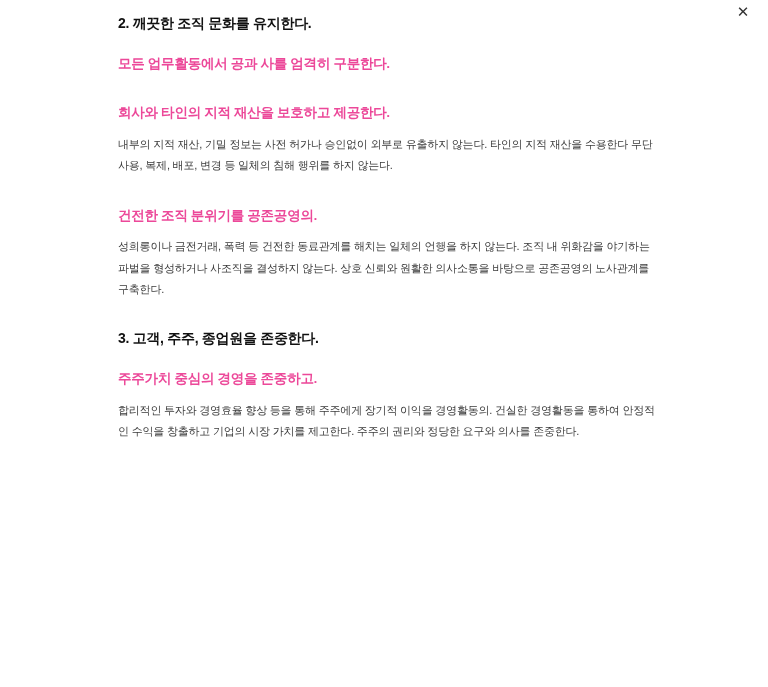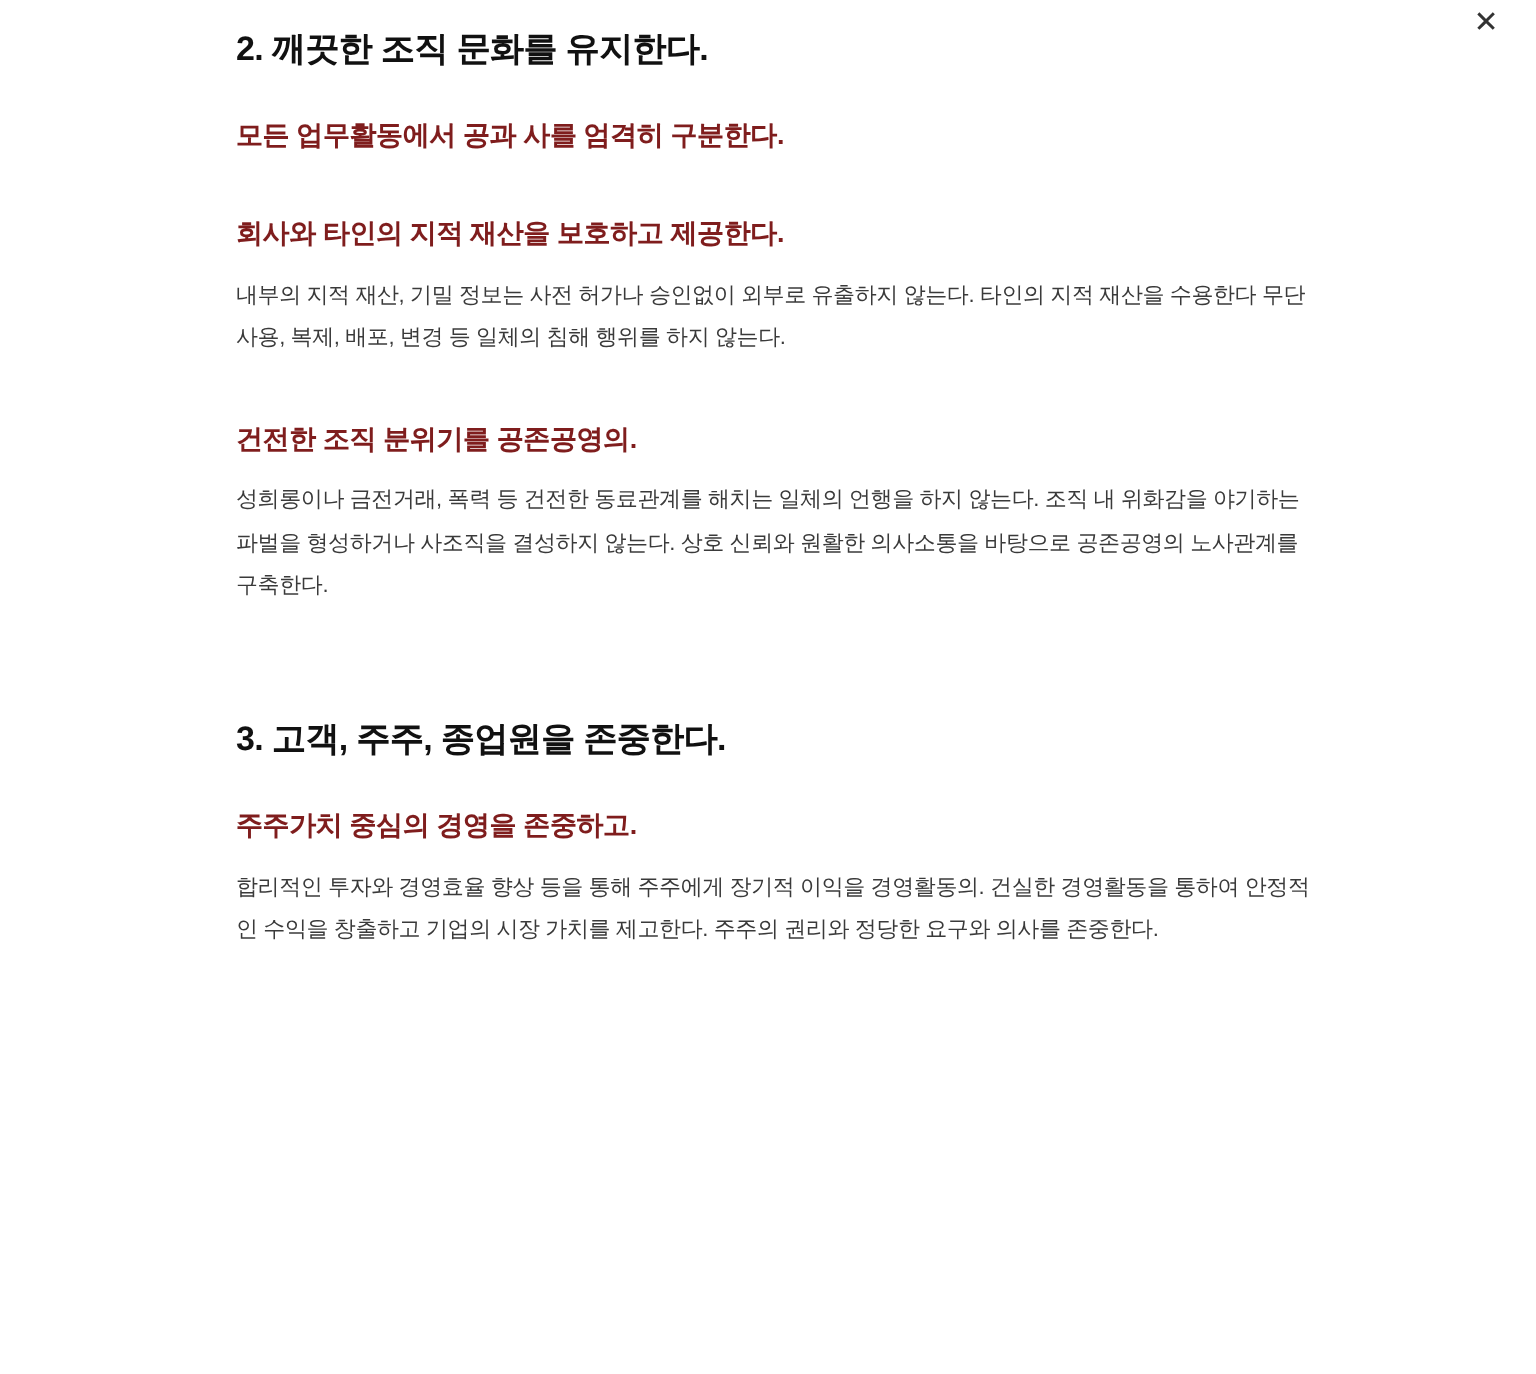--- a/index.html
+++ b/index.html
@@ -37,43 +37,44 @@
     user-select: none;
   }
   .content {
     padding: 14px 110px 0 118px;
     box-sizing: border-box;
   }
   .section {
     margin-bottom: 0;
   }
   .section + .section {
-    margin-top: 54px;
+    margin-top: 28px;
   }
   .section-title {
-    font-size: 17px;
+    font-size: 14px;
     font-weight: bold;
     color: #111111;
     letter-spacing: -0.3px;
     margin: 0 0 22px 0;
     line-height: 1.35;
   }
   .subsection {
     margin-bottom: 30px;
   }
   .subsection:last-child {
     margin-bottom: 0;
   }
   .sub-title {
     font-size: 13.5px;
     font-weight: bold;
-    color: #7f1d1d;
+    color: #ec4899;
     letter-spacing: -0.2px;
     margin: 0 0 11px 0;
     line-height: 1.4;
+    font-family: Liberation Serif, serif;
   }
   .body-text {
     font-size: 11px;
     color: #3a3a3a;
     line-height: 1.95;
     letter-spacing: -0.2px;
     margin: 0;
     text-align: left;
   }
 </style>

